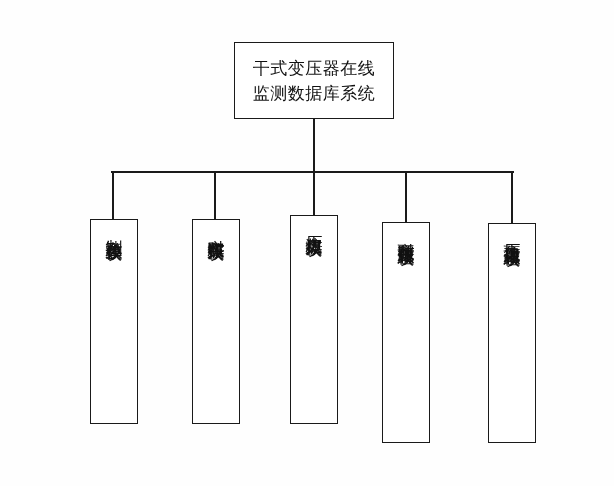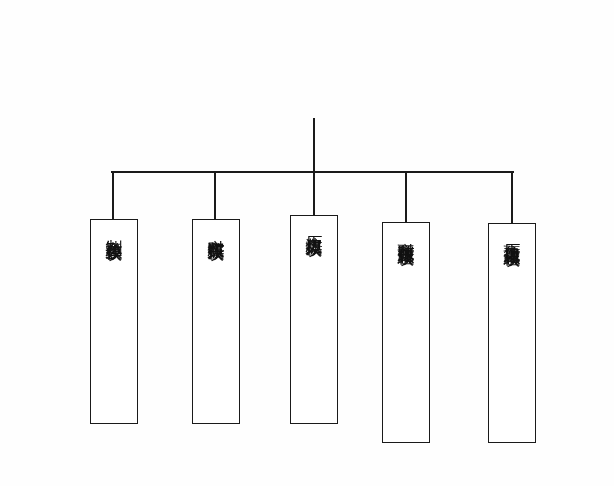--- a/index.html
+++ b/index.html
@@ -61,20 +61,24 @@
     background: #1a1a1a;
   }
   .line.v { width: 2px; }
   .line.h { height: 2px; }
 </style>
 </head>
 <body>
 
 <div id="canvas">
 
+  <div class="node root-node" style="left:234px; top:42px; width:160px; height:77px;">
+    <div class="root-label">干式变压器在线
+监测数据库系统</div>
+  </div>
 
   <div class="line v" style="left:313px; top:118px; height:55px;"></div>
 
   <div class="line h" style="left:111px; top:171px; width:403px;"></div>
 
   <div class="line v" style="left:112px; top:171px; height:48px;"></div>
   <div class="line v" style="left:214px; top:171px; height:48px;"></div>
   <div class="line v" style="left:313px; top:171px; height:44px;"></div>
   <div class="line v" style="left:405px; top:171px; height:51px;"></div>
   <div class="line v" style="left:511px; top:171px; height:52px;"></div>

